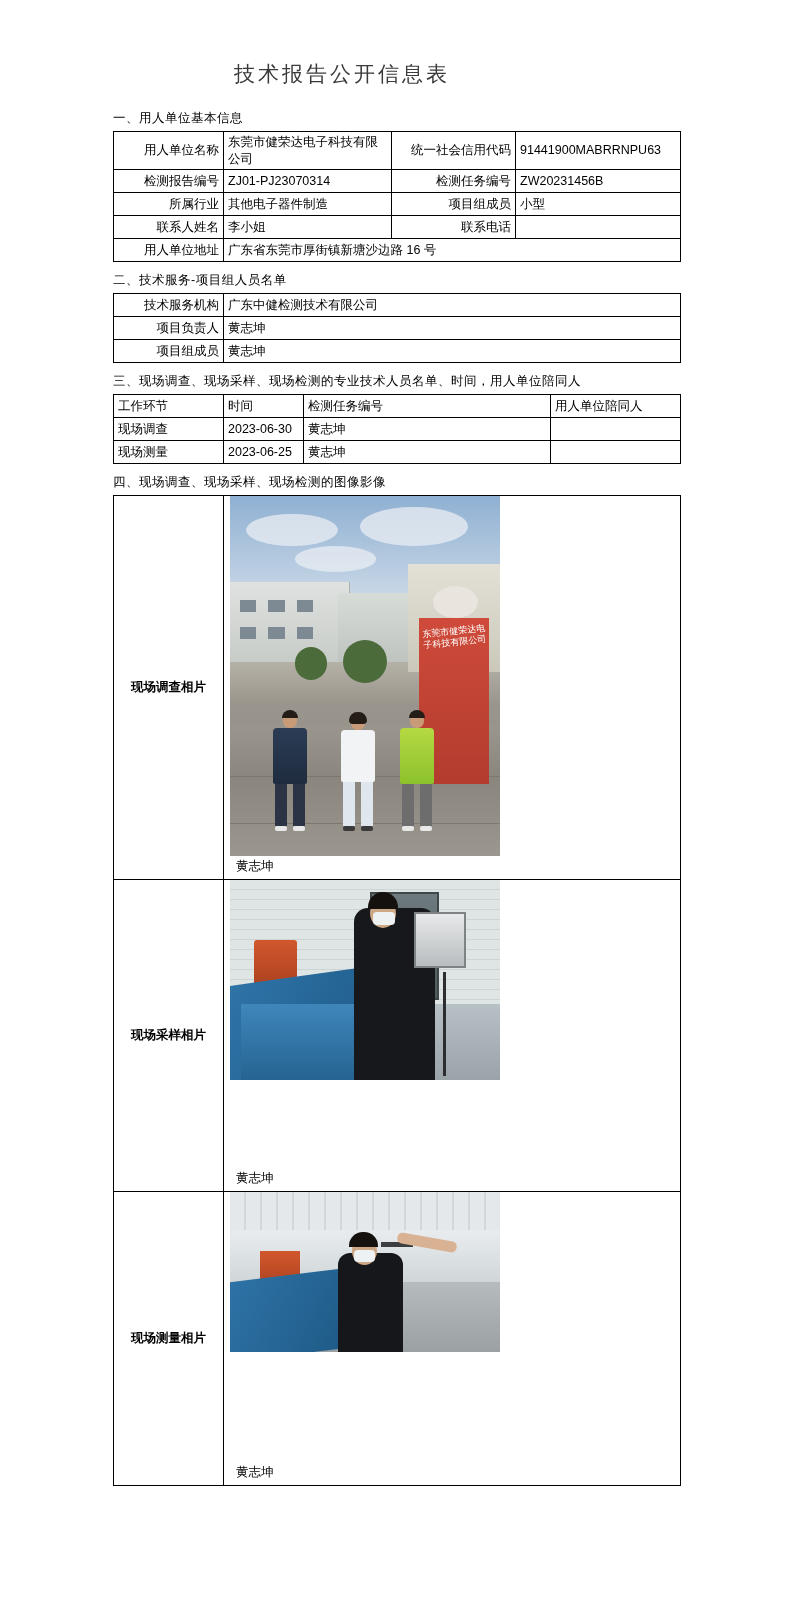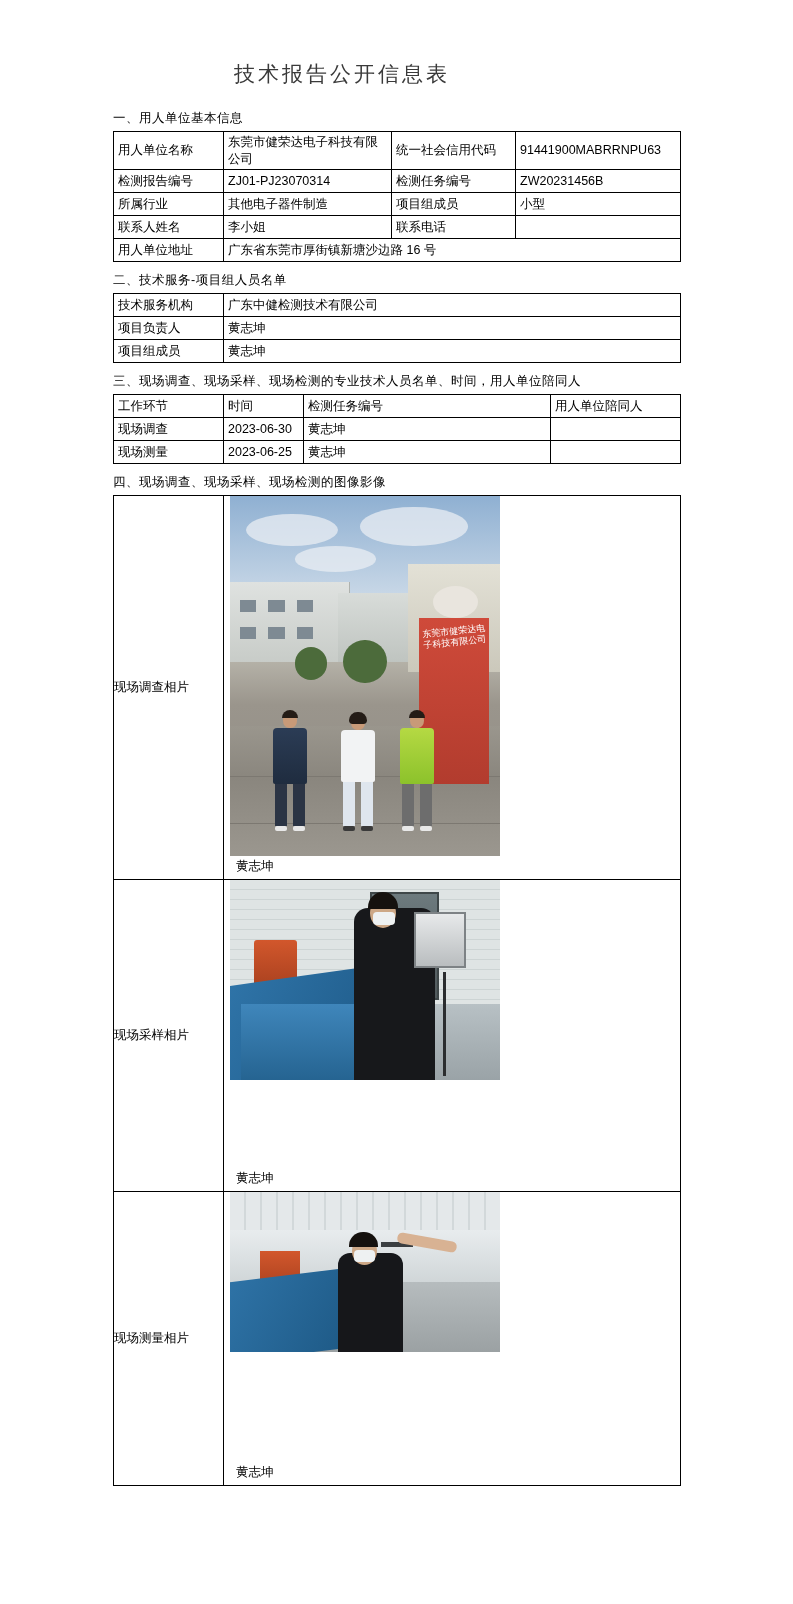--- a/index.html
+++ b/index.html
@@ -46,21 +46,21 @@
   .tbl td {
     border: 1px solid #000;
     font-size: 12.5px;
     font-family: "Liberation Sans", "DejaVu Sans", sans-serif;
     padding: 2px 4px;
     vertical-align: middle;
     line-height: 1.32;
     height: 18px;
   }
   .lbl {
-    text-align: left;
+    text-align: right;
     white-space: nowrap;
   }
   .val {
     text-align: left;
   }
   .val-serif {
     font-family: "Liberation Serif", "DejaVu Serif", serif;
     font-size: 13px;
   }
   .ctr {
@@ -76,21 +76,23 @@
     table-layout: fixed;
   }
   .tbl-img td {
     border: 1px solid #000;
     font-size: 12.5px;
     font-family: "Liberation Sans", "DejaVu Sans", sans-serif;
     vertical-align: middle;
     padding: 0;
   }
   .img-label {
+    text-align: center;
     width: 110px;
+    font-weight: bold;
   }
   .caption {
     text-align: left;
     padding: 2px 0 4px 6px;
     font-size: 12.5px;
   }
   .photo-wrap {
     display: flex;
     flex-direction: column;
     align-items: flex-start;

